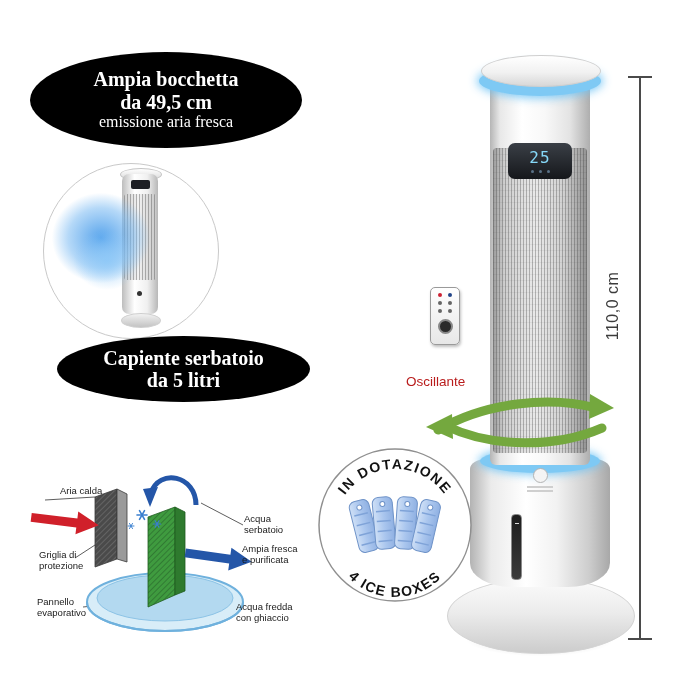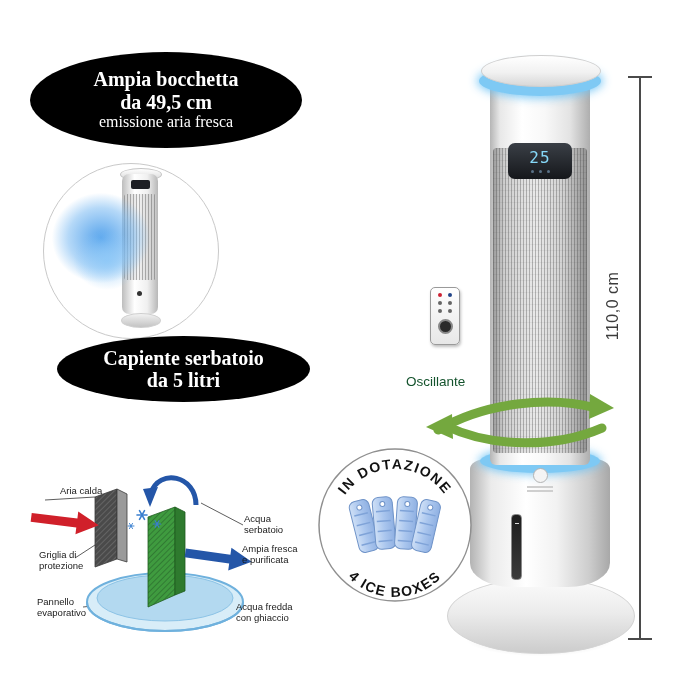--- a/index.html
+++ b/index.html
@@ -73,21 +73,21 @@
   .remote{position:absolute;left:430px;top:287px;width:30px;height:58px;z-index:8;border-radius:5px;
         background:linear-gradient(#ffffff,#e7e7e7);border:1px solid #9a9a9a;
         display:flex;flex-direction:column;align-items:center;padding-top:5px;box-sizing:border-box;
         box-shadow:1px 2px 3px rgba(0,0,0,.25);}
   .remote .rrow{display:flex;gap:6px;margin-bottom:4px;}
   .remote .rrow i{width:4px;height:4px;border-radius:50%;display:block;}
   .rb-red{background:#cc2233;} .rb-blue{background:#224488;} .rb-gray{background:#666;}
   .remote .rbtn{width:11px;height:11px;border-radius:50%;background:#2a2a2a;border:2px solid #888;margin-top:2px;}
 
   
-  .oscillante{position:absolute;left:406px;top:374px;font-size:13.5px;color:#14532d;z-index:9;}
+  .oscillante{position:absolute;left:406px;top:374px;font-size:13.5px;color:#b91c1c;z-index:9;}
   .osc-svg{position:absolute;left:424px;top:386px;width:192px;height:64px;z-index:9;}
 
   
   .dim-line{position:absolute;left:639px;top:77px;width:2px;height:562px;background:#4a4a4a;z-index:2;}
   .dim-tick{position:absolute;width:24px;height:2px;background:#4a4a4a;z-index:2;}
   .dim-tick.top{left:628px;top:76px;} .dim-tick.bottom{left:628px;top:638px;}
   .dim-label{position:absolute;left:555px;top:295px;width:120px;height:22px;text-align:center;z-index:2;
         font-size:16px;color:#3c3c3c;letter-spacing:.5px;transform:rotate(-90deg);}
 
   

